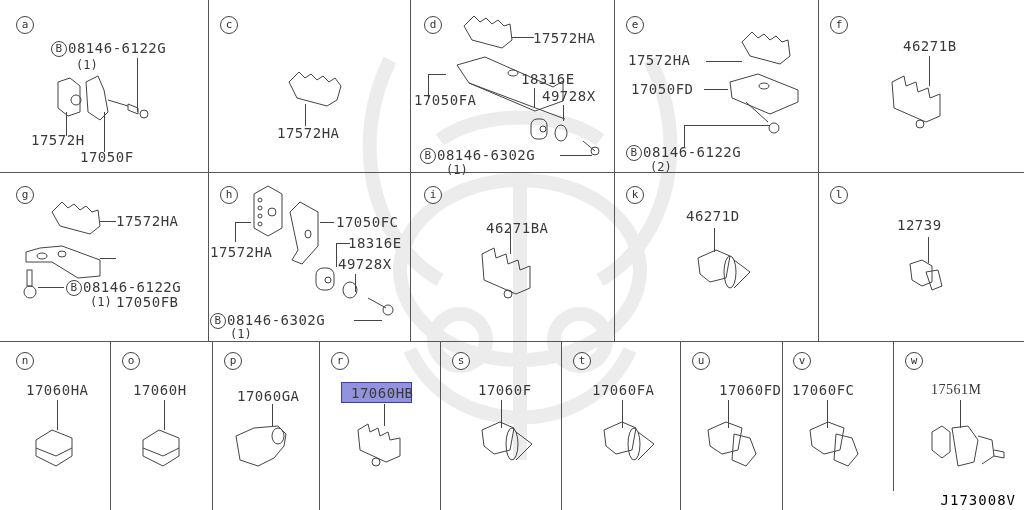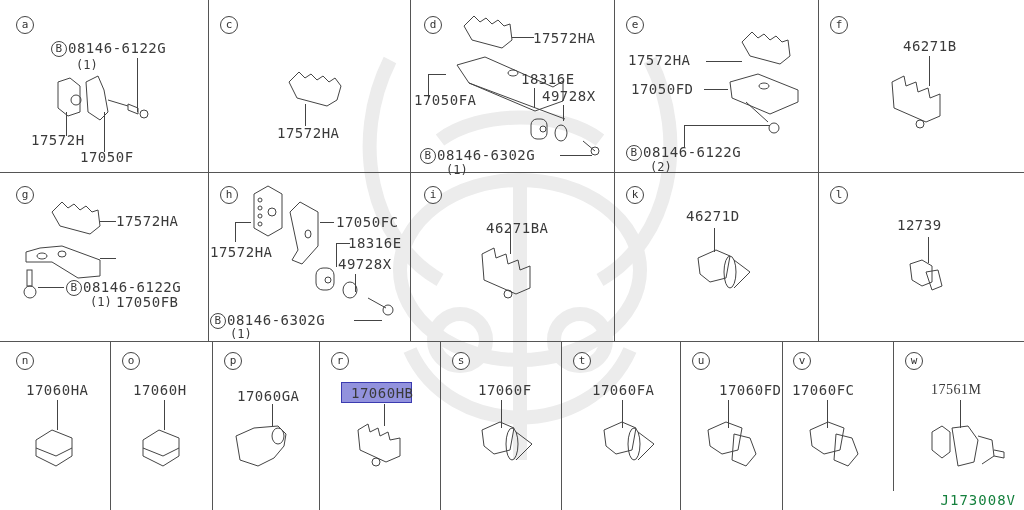--- a/index.html
+++ b/index.html
@@ -14,21 +14,21 @@
          font-size:11px; line-height:15px; text-align:center; color:#333; background:#fff; }
   .pn { position:absolute; font-size:14px; letter-spacing:0.5px; color:#3a3a3a; white-space:nowrap; }
   .qty { position:absolute; font-size:12px; color:#3a3a3a; white-space:nowrap; }
   .bcirc { display:inline-block; width:14px; height:14px; border:1px solid #444; border-radius:50%;
            font-size:11px; line-height:14px; text-align:center; margin-right:1px; vertical-align:1px; }
   .lead { position:absolute; background:#444; }
   .highlight { position:absolute; left:341px; top:382px; width:71px; height:21px;
                background:rgba(110,110,210,0.75); border:1px solid #3b3bb0; box-sizing:border-box; }
   svg.part { position:absolute; overflow:visible; }
   svg.part * { fill:none; stroke:#444; stroke-width:1; }
-  .diagram-id { position:absolute; right:8px; bottom:2px; font-size:14px; color:#15803d; letter-spacing:1px;margin-top:36px; }
+  .diagram-id { position:absolute; right:8px; bottom:2px; font-size:14px; color:#000000; letter-spacing:1px;margin-top:36px; }
 </style>
 </head>
 <body>
 
 <svg class="wm" viewBox="0 0 380 470">
   <g fill="none" stroke="#ececec" stroke-width="14">
     <path d="M60 40 C20 120 40 220 110 260"></path>
     <path d="M320 40 C360 120 340 220 270 260"></path>
     <path d="M110 120 C150 90 230 90 270 120"></path>
     <ellipse cx="190" cy="250" rx="120" ry="90"></ellipse>

